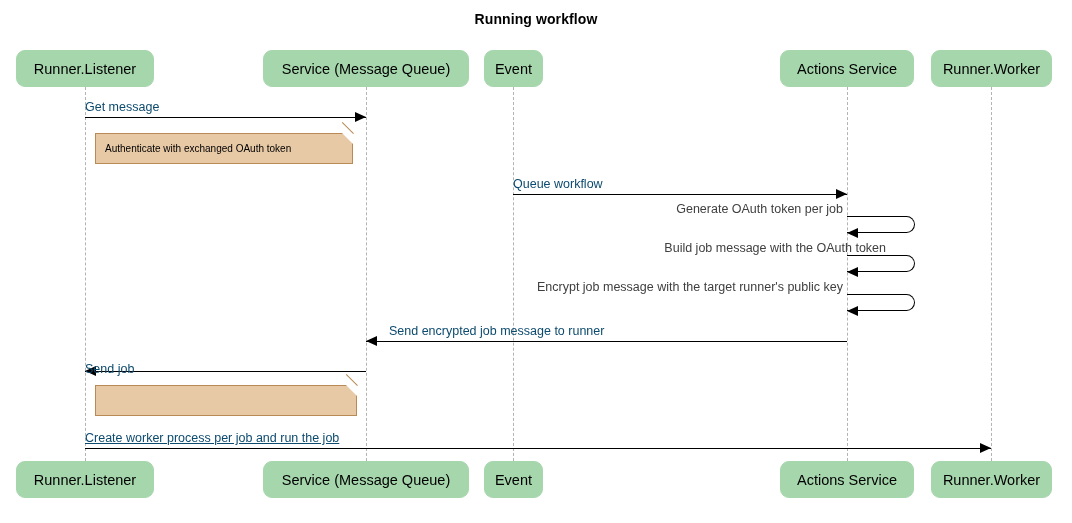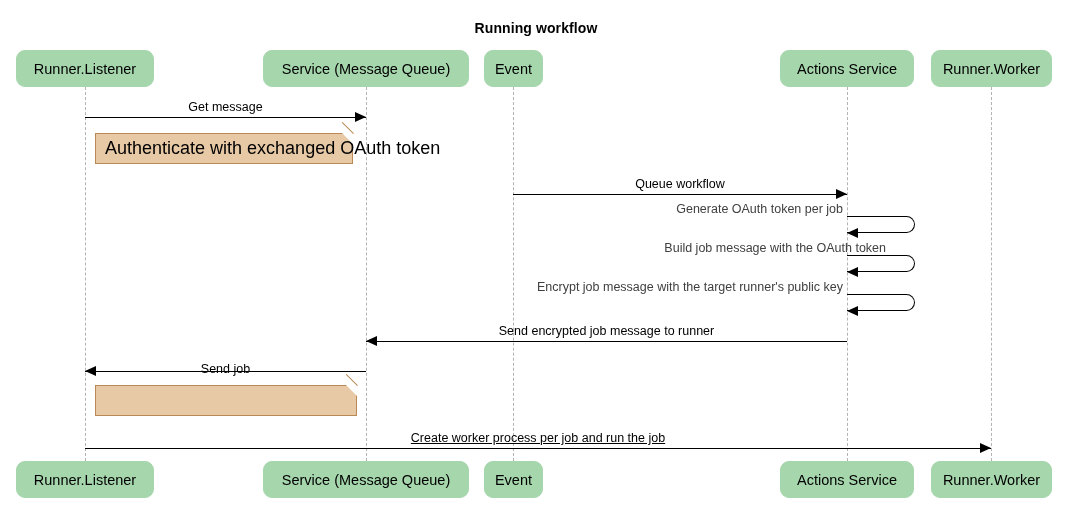--- a/index.html
+++ b/index.html
@@ -23,21 +23,20 @@
   .diagram-title {
     position: absolute;
     left: 0;
     top: 11px;
     width: 1072px;
     text-align: center;
     font-size: 14px;
     font-weight: bold;
     color: #000000;
     letter-spacing: 0.1px;
-    margin-top: 9px;
   }
   
   .participant {
     position: absolute;
     box-sizing: border-box;
     background: #A6D6AC;
     border: 1px solid #A6D6AC;
     border-radius: 9px;
     display: flex;
     align-items: center;
@@ -68,23 +67,22 @@
   }
   .arrow-head.right {
     border-left: 11px solid #000000;
   }
   .arrow-head.left {
     border-right: 11px solid #000000;
   }
   .msg-label {
     position: absolute;
     font-size: 12.5px;
-    color: #000000;
-    white-space: nowrap;
-    text-align: center;
+    color: #0c4a6e;
+    white-space: nowrap;
   }
   
   .self-loop {
     position: absolute;
     box-sizing: border-box;
     border: 1.4px solid #000000;
     border-left: none;
     border-top-right-radius: 11px;
     border-bottom-right-radius: 11px;
   }
@@ -94,21 +92,21 @@
     color: #404040;
     white-space: nowrap;
     text-align: right;
   }
   
   .note {
     position: absolute;
     box-sizing: border-box;
     background: #E8C9A6;
     border: 1px solid #B98A55;
-    font-size: 18px;
+    font-size: 10px;
     color: #000000;
     display: flex;
     align-items: center;
     white-space: nowrap;
     padding-left: 9px;
   }
   .note-fold {
     position: absolute;
     top: -1px;
     right: -1px;
@@ -153,21 +151,21 @@
       <div class="arrow-head left" style="left: 847px; top: 227.5px;"></div>
       <div class="self-label" style="left: 0px; width: 843px; top: 202px;">Generate OAuth token per job</div>
       <div class="self-loop" style="left: 847px; top: 255px; width: 68px; height: 17px;"></div>
       <div class="arrow-head left" style="left: 847px; top: 266.5px;"></div>
       <div class="self-label" style="left: 0px; width: 843px; top: 241px; padding-left: 43px;">Build job message with the OAuth token</div>
       <div class="self-loop" style="left: 847px; top: 294px; width: 68px; height: 17px;"></div>
       <div class="arrow-head left" style="left: 847px; top: 305.5px;"></div>
       <div class="self-label" style="left: 0px; width: 843px; top: 280px;">Encrypt job message with the target runner's public key</div>
       <div class="msg-line" style="left: 366px; top: 341px; width: 481px;"></div>
       <div class="arrow-head left" style="top: 336.2px; left: 366px;"></div>
-      <div class="msg-label" style="left: 366px; width: 481px; top: 324px;">Send encrypted job message to runner</div>
+      <div class="msg-label" style="left: 366px; width: 481px; top: 324px; padding-left: 23px;">Send encrypted job message to runner</div>
       <div class="msg-line" style="left: 85px; top: 371px; width: 281px;"></div>
       <div class="arrow-head left" style="top: 366.2px; left: 85px;"></div>
       <div class="msg-label" style="left: 85px; width: 281px; top: 354px; margin-top: 8px;">Send job</div>
       <div class="msg-line" style="left: 85px; top: 448px; width: 906px;"></div>
       <div class="arrow-head right" style="top: 443.2px; left: 980px;"></div>
       <div class="msg-label" style="left: 85px; width: 906px; top: 431px; text-decoration: underline;">Create worker process per job and run the job</div>
     </div>
   <div id="notes-layer">
       <div class="note" style="left: 95px; top: 133px; width: 258px; height: 31px;">
         <span>Authenticate with exchanged OAuth token</span>

